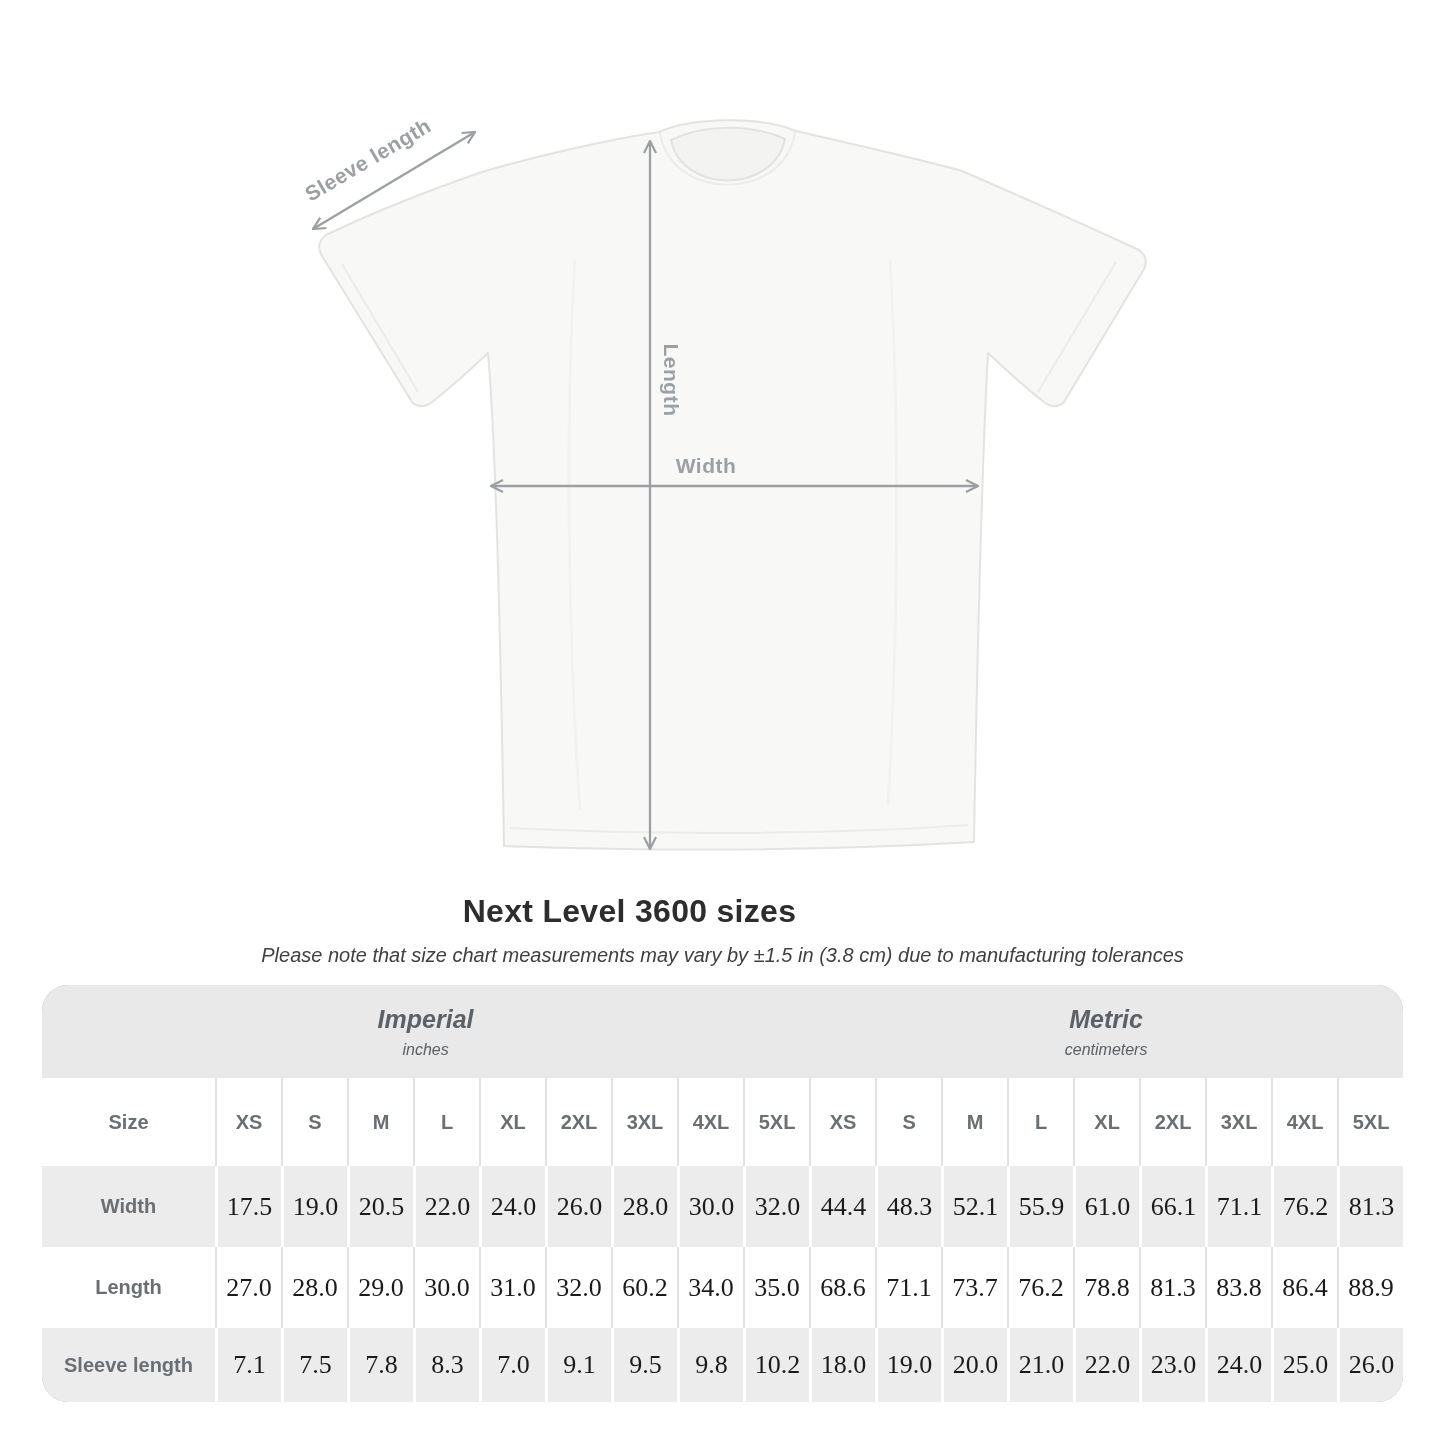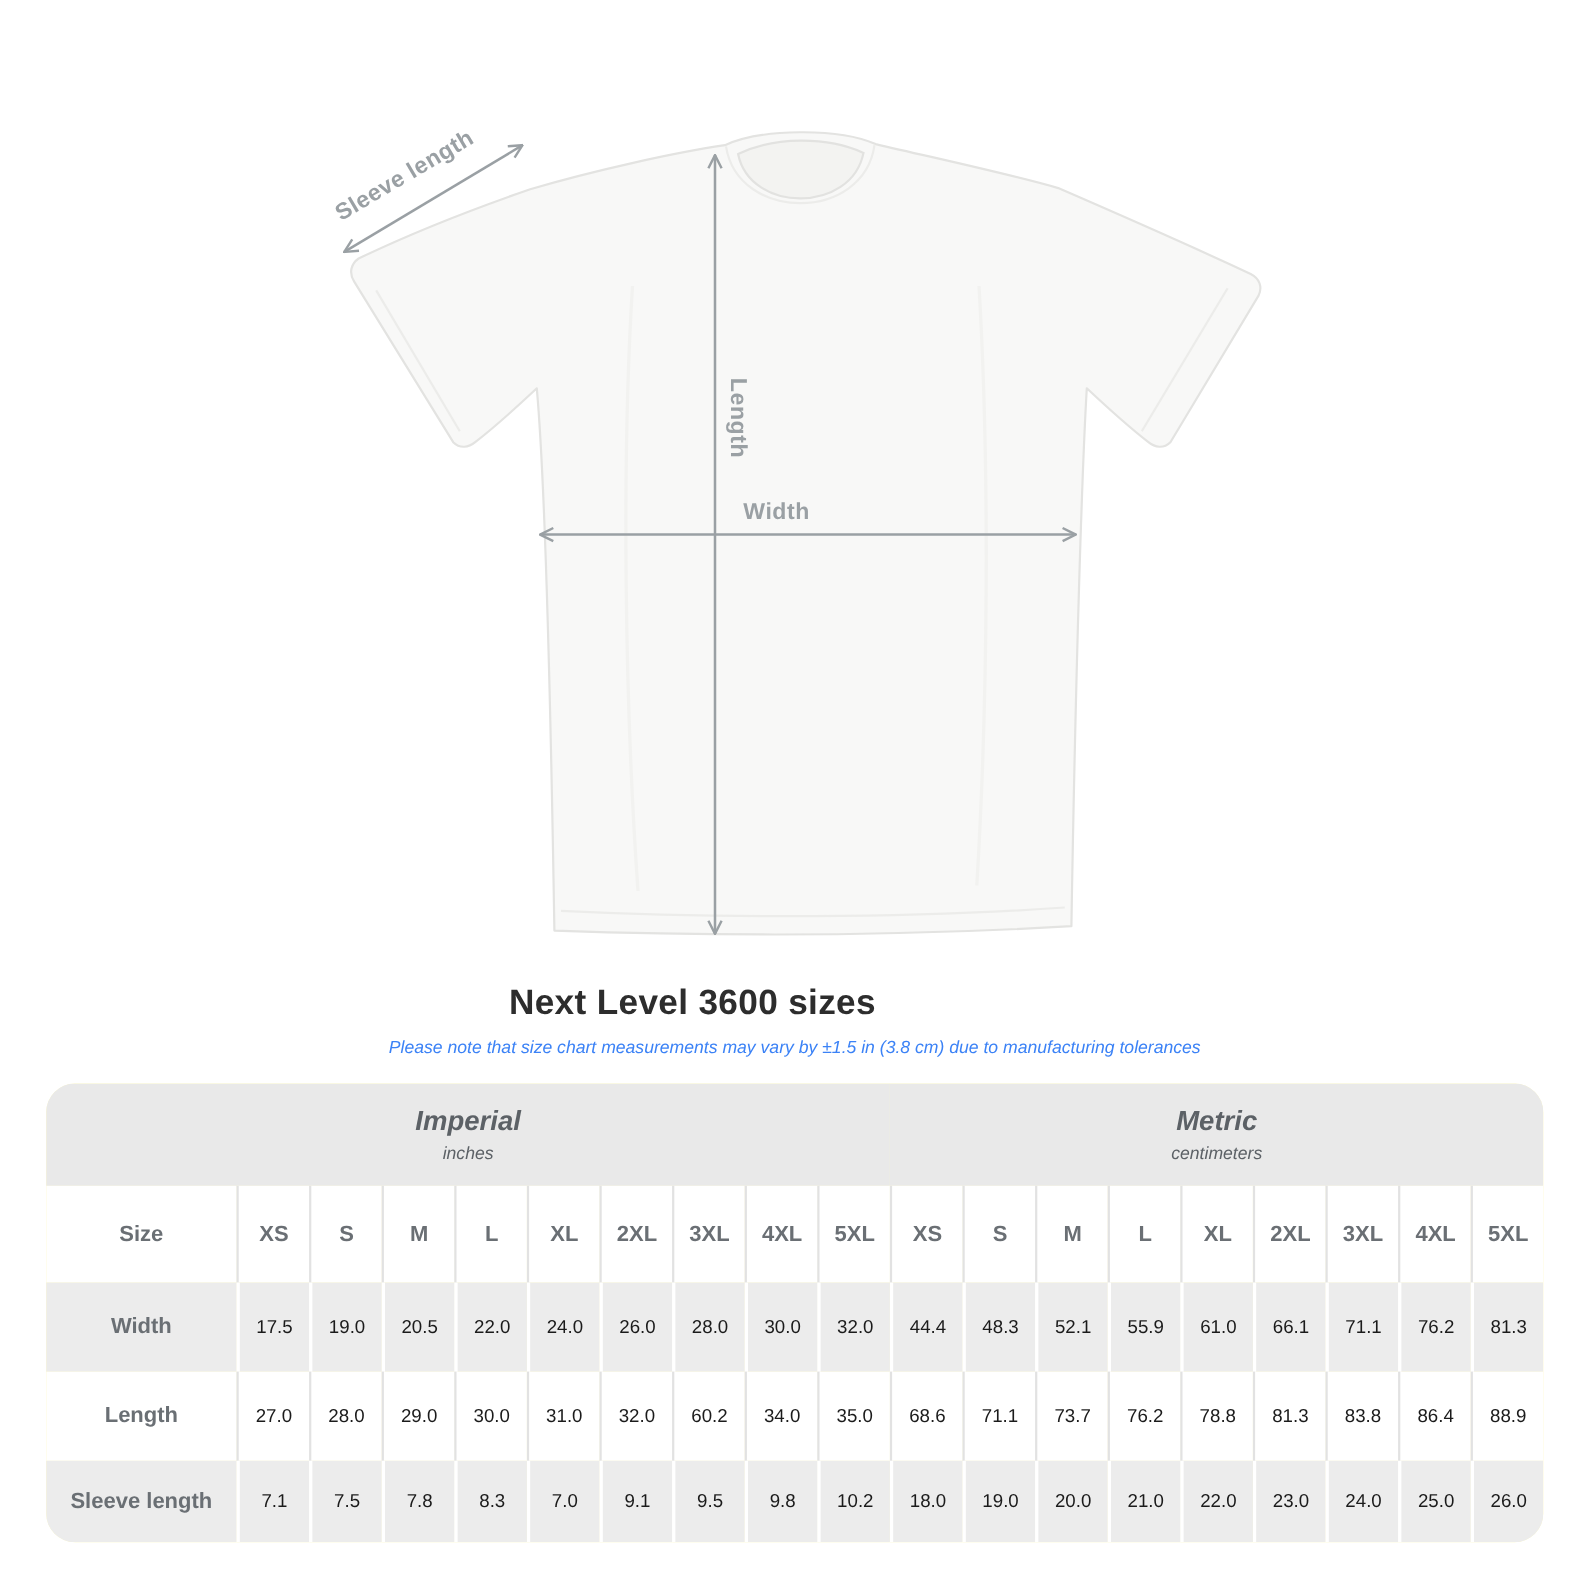--- a/index.html
+++ b/index.html
@@ -27,45 +27,45 @@
   #lbl-length{left:671px;top:380px;transform:translate(-50%,-50%) rotate(90deg);}
   #lbl-width{left:706px;top:466px;transform:translate(-50%,-50%);}
 
   
   .title{
     position:absolute;top:893px;left:0;width:1259px;text-align:center;
     font-size:32px;font-weight:bold;color:var(--title-ink,#2d2d2d);letter-spacing:.3px;
   }
   .subtitle{
     position:absolute;top:944px;left:0;width:1445px;text-align:center;
-    font-size:16px;font-style:italic;color:#3b82f6;
+    font-size:20px;font-style:italic;color:#404040;
   }
 
   
   .table-wrap{
     position:absolute;left:42px;top:985px;width:1361px;
-    border-radius:26px;overflow:hidden;background:#fef9c3;
+    border-radius:26px;overflow:hidden;background:#a3a3a3;
   }
   table.size-chart{border-collapse:separate;border-spacing:0;table-layout:fixed;width:1361px;}
   table.size-chart th,table.size-chart td{padding:0;vertical-align:middle;text-align:center;}
 
   tr.unit-row > th{
     height:93px;background:var(--band-gray,#e9e9e9);
   }
   .unit-name{font-size:25px;font-style:italic;font-weight:bold;color:#5c6166;}
   .unit-sub{font-size:16px;font-style:italic;font-weight:normal;color:#5c6166;margin-top:7px;}
 
   tr.size-row > *{height:88px;background:#ffffff;}
   .size-h,.row-label{font-size:20px;font-weight:bold;color:#6a6f74;margin-top:16px;}
 
   tr.m-row > *{height:81px;}
   tr.m-row.last > *{height:74px;}
   tr.m-row.gray > *{background:var(--row-gray,#ececec);}
   tr.m-row.white > *{background:#ffffff;}
-  td.val{font-size:17px;color:var(--value-ink,#1b1b1b);}
+  td.val{font-size:26px;color:var(--value-ink,#1b1b1b);font-family:Liberation Serif, serif;}
 
   tr.size-row > *:not(:first-child),
   tr.m-row.white > *:not(:first-child){border-left:2px solid #e2e2e2;}
   tr.m-row.gray > *:not(:first-child){border-left:3px solid #ffffff;}
 </style>
 </head>
 <body>
 
 <div class="stage">
 

